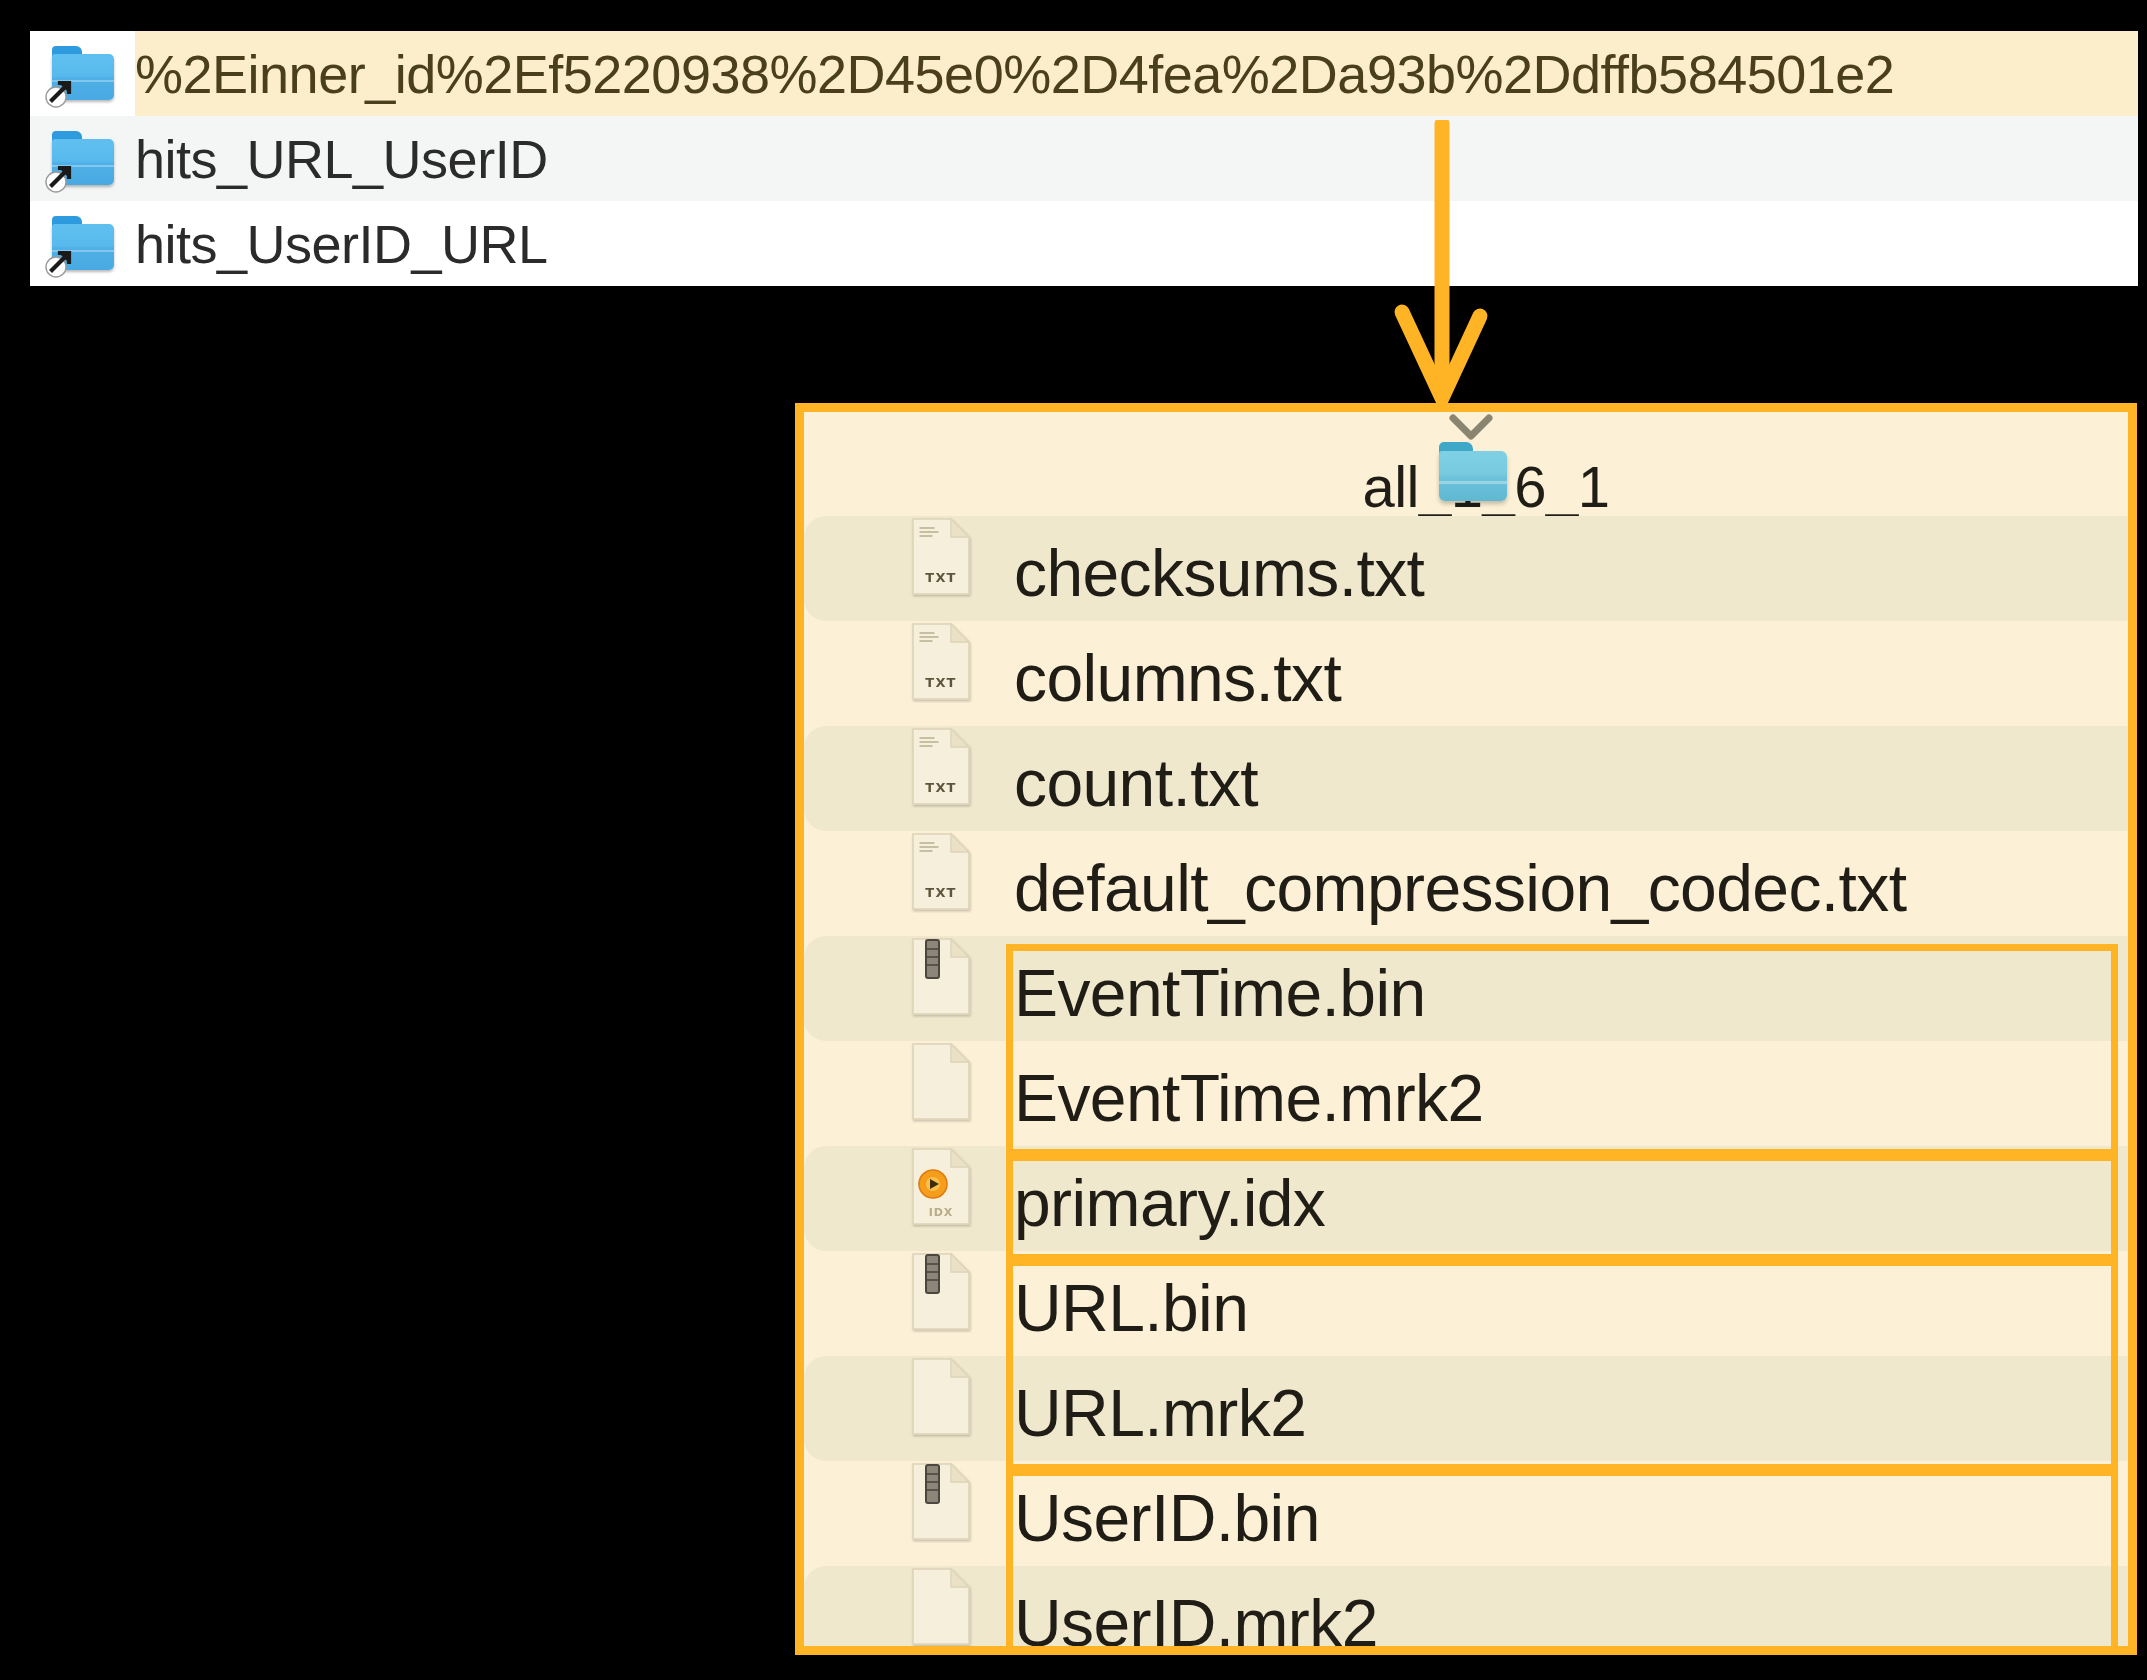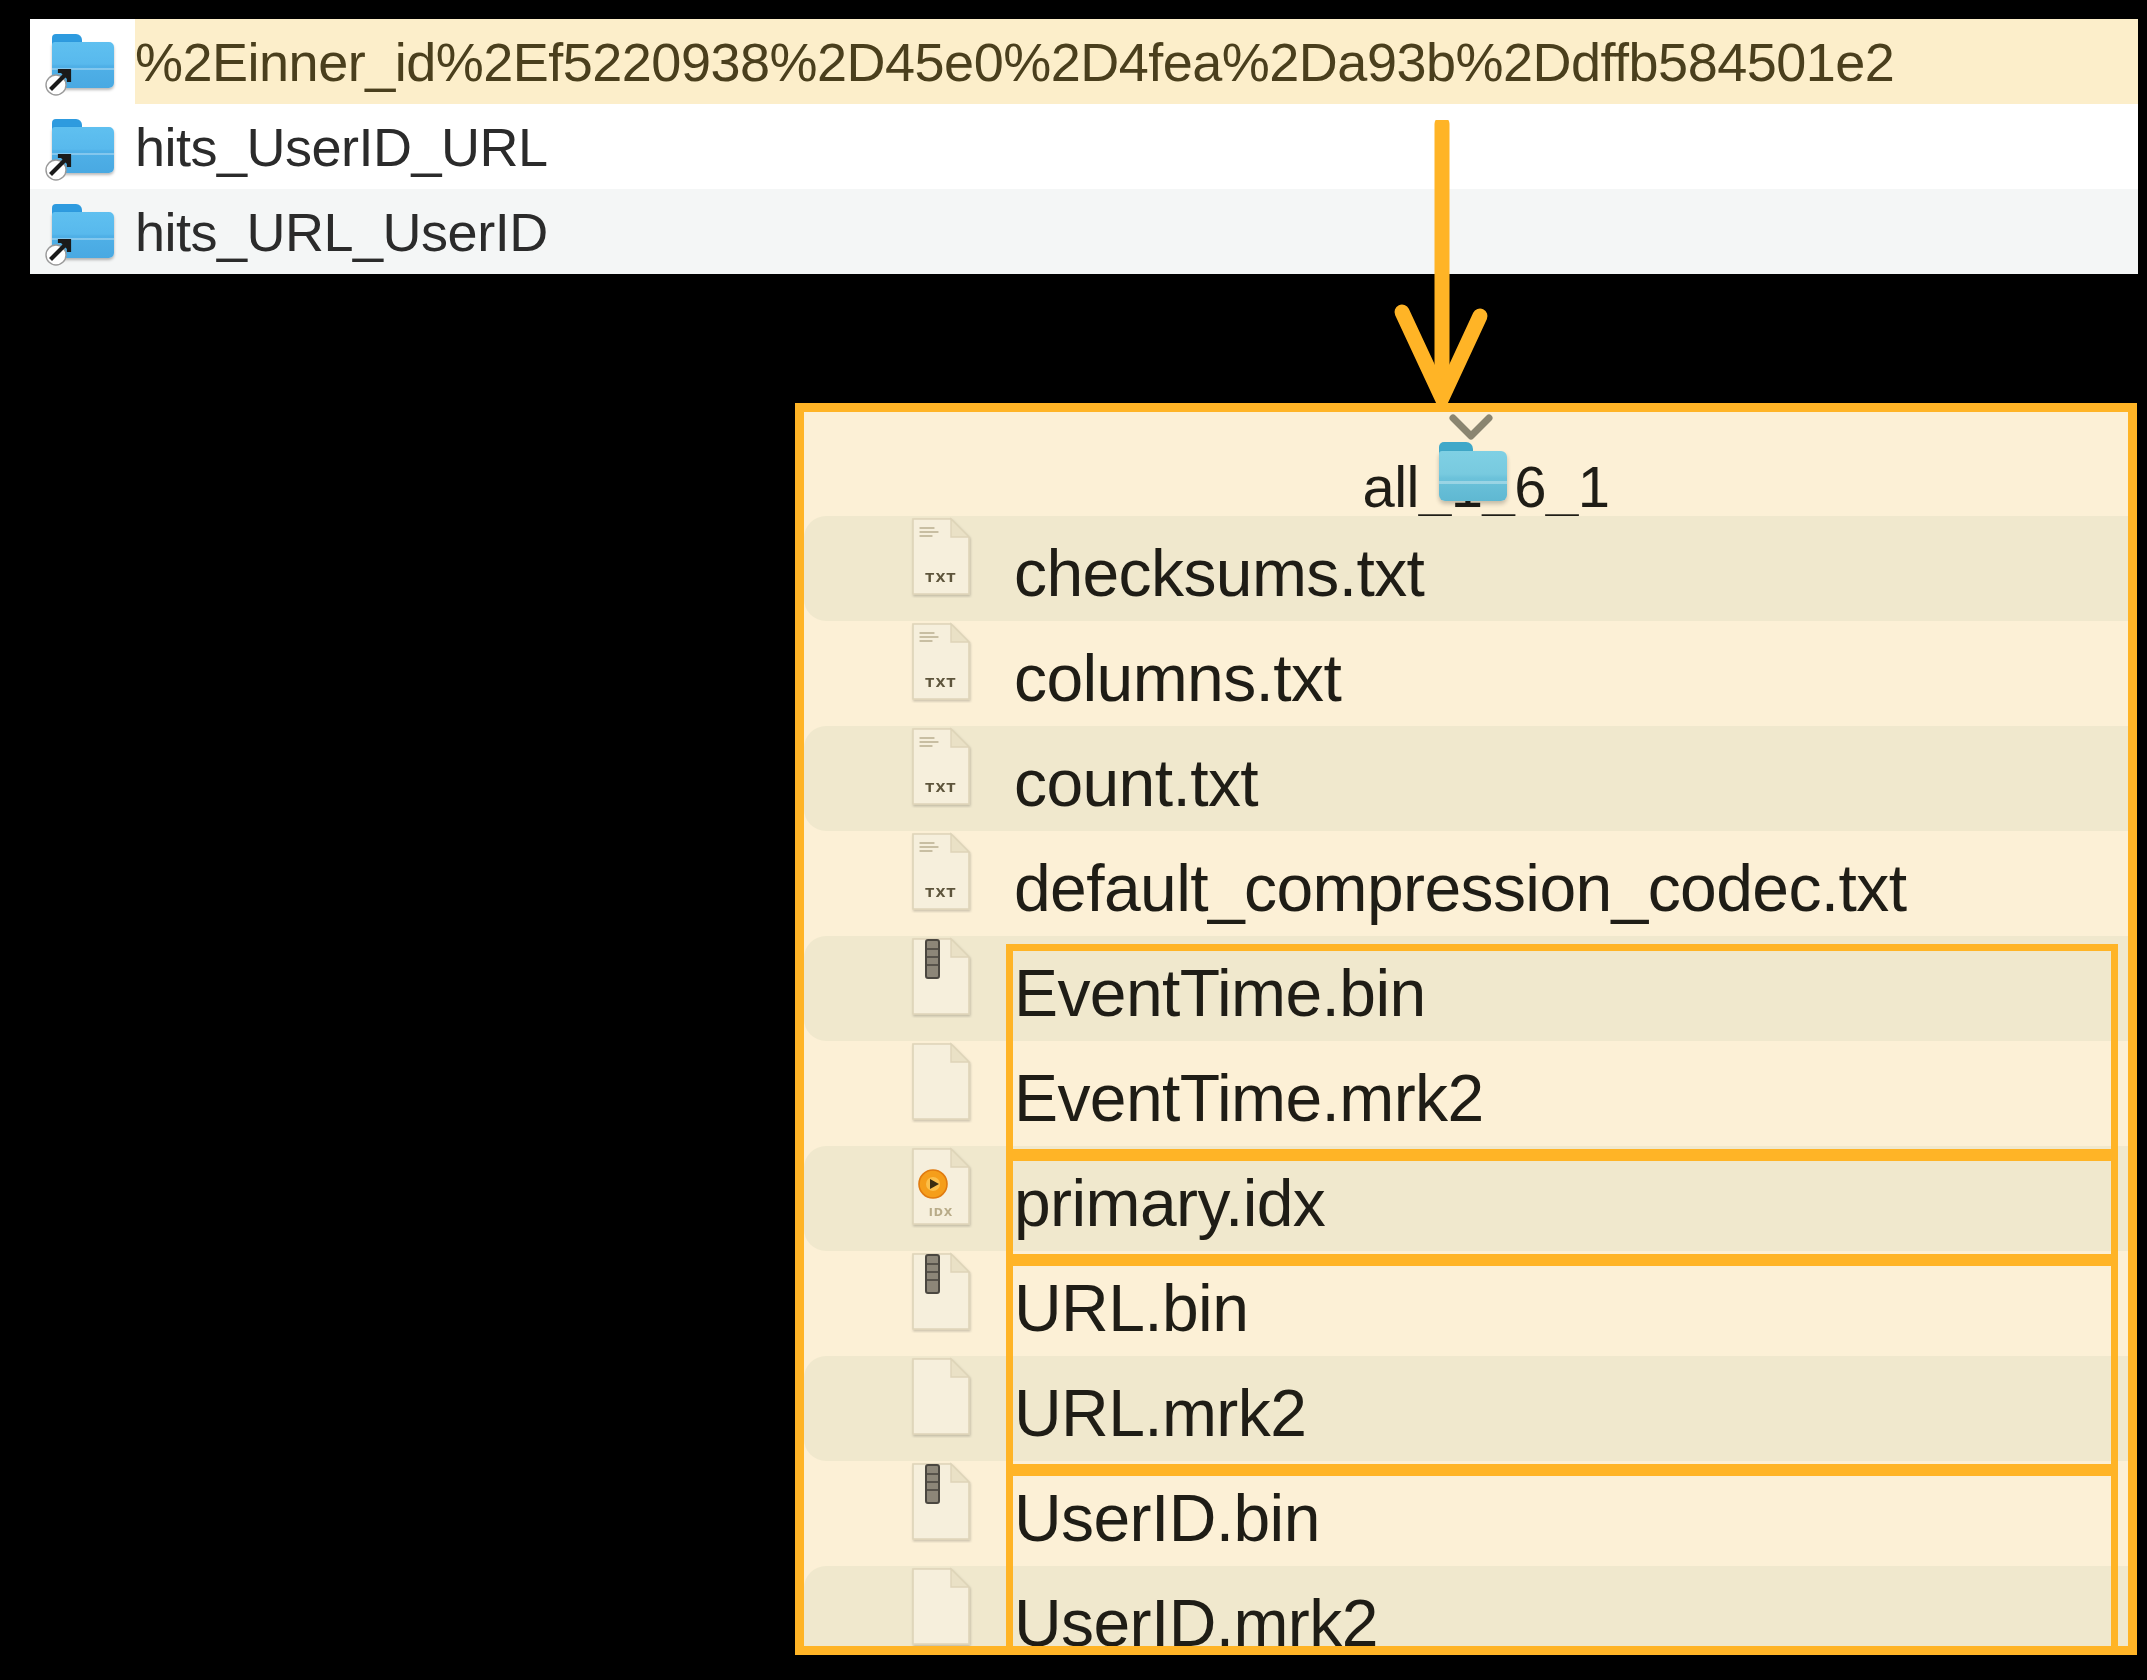--- a/index.html
+++ b/index.html
@@ -14,21 +14,21 @@
     position: relative;
     overflow: hidden;
     font-family: "Liberation Sans", "DejaVu Sans", sans-serif;
     -webkit-font-smoothing: antialiased;
   }
 
   
   #top-panel {
     position: absolute;
     left: 30px;
-    top: 19px;
+    top: 31px;
     width: 2108px;
     height: 255px;
     background: #ffffff;
     overflow: hidden;
   }
   .sym-row {
     position: relative;
     height: 85px;
     display: flex;
     align-items: center;
@@ -235,50 +235,50 @@
               <circle cx="12" cy="23" r="10" fill="#ffffff" stroke="#9a9a9a" stroke-width="1.4"></circle>
               <path d="M8 26 L24 10 M16 9 L25 9 L25 18" stroke="#1a1a1a" stroke-width="4.2" fill="none" stroke-linecap="square"></path>
               <path d="M25 9 L25 19 L15 9 Z" fill="#1a1a1a"></path>
             </svg>
           </span>
         </span>
         <span class="sym-label-wrap">
           <span class="sym-label">%2Einner_id%2Ef5220938%2D45e0%2D4fea%2Da93b%2Ddffb584501e2</span>
         </span>
       </div>
+      <div class="sym-row alt">
+        <span class="sym-icon-cell">
+          <span class="folder-link-icon">
+            <span class="fl-tab"></span>
+            <span class="fl-body"></span>
+            <svg class="fl-arrow" viewBox="0 0 34 34" xmlns="http://www.w3.org/2000/svg">
+              <circle cx="12" cy="23" r="10" fill="#ffffff" stroke="#9a9a9a" stroke-width="1.4"></circle>
+              <path d="M8 26 L24 10 M16 9 L25 9 L25 18" stroke="#1a1a1a" stroke-width="4.2" fill="none" stroke-linecap="square"></path>
+              <path d="M25 9 L25 19 L15 9 Z" fill="#1a1a1a"></path>
+            </svg>
+          </span>
+        </span>
+        <span class="sym-label-wrap">
+          <span class="sym-label">hits_URL_UserID</span>
+        </span>
+      </div>
       <div class="sym-row">
         <span class="sym-icon-cell">
           <span class="folder-link-icon">
             <span class="fl-tab"></span>
             <span class="fl-body"></span>
             <svg class="fl-arrow" viewBox="0 0 34 34" xmlns="http://www.w3.org/2000/svg">
               <circle cx="12" cy="23" r="10" fill="#ffffff" stroke="#9a9a9a" stroke-width="1.4"></circle>
               <path d="M8 26 L24 10 M16 9 L25 9 L25 18" stroke="#1a1a1a" stroke-width="4.2" fill="none" stroke-linecap="square"></path>
               <path d="M25 9 L25 19 L15 9 Z" fill="#1a1a1a"></path>
             </svg>
           </span>
         </span>
         <span class="sym-label-wrap">
           <span class="sym-label">hits_UserID_URL</span>
-        </span>
-      </div>
-      <div class="sym-row alt">
-        <span class="sym-icon-cell">
-          <span class="folder-link-icon">
-            <span class="fl-tab"></span>
-            <span class="fl-body"></span>
-            <svg class="fl-arrow" viewBox="0 0 34 34" xmlns="http://www.w3.org/2000/svg">
-              <circle cx="12" cy="23" r="10" fill="#ffffff" stroke="#9a9a9a" stroke-width="1.4"></circle>
-              <path d="M8 26 L24 10 M16 9 L25 9 L25 18" stroke="#1a1a1a" stroke-width="4.2" fill="none" stroke-linecap="square"></path>
-              <path d="M25 9 L25 19 L15 9 Z" fill="#1a1a1a"></path>
-            </svg>
-          </span>
-        </span>
-        <span class="sym-label-wrap">
-          <span class="sym-label">hits_URL_UserID</span>
         </span>
       </div>
     </div>
 </div>
 
 <div id="connector">
   <svg width="180" height="300" viewBox="0 0 180 300" xmlns="http://www.w3.org/2000/svg">
     <path d="M 62 4 L 62 258" stroke="#ffb426" stroke-width="15" fill="none" stroke-linecap="round"></path>
     <path d="M 22 192 L 62 278 L 100 196" stroke="#ffb426" stroke-width="15" fill="none" stroke-linecap="round" stroke-linejoin="miter"></path>
   </svg>

